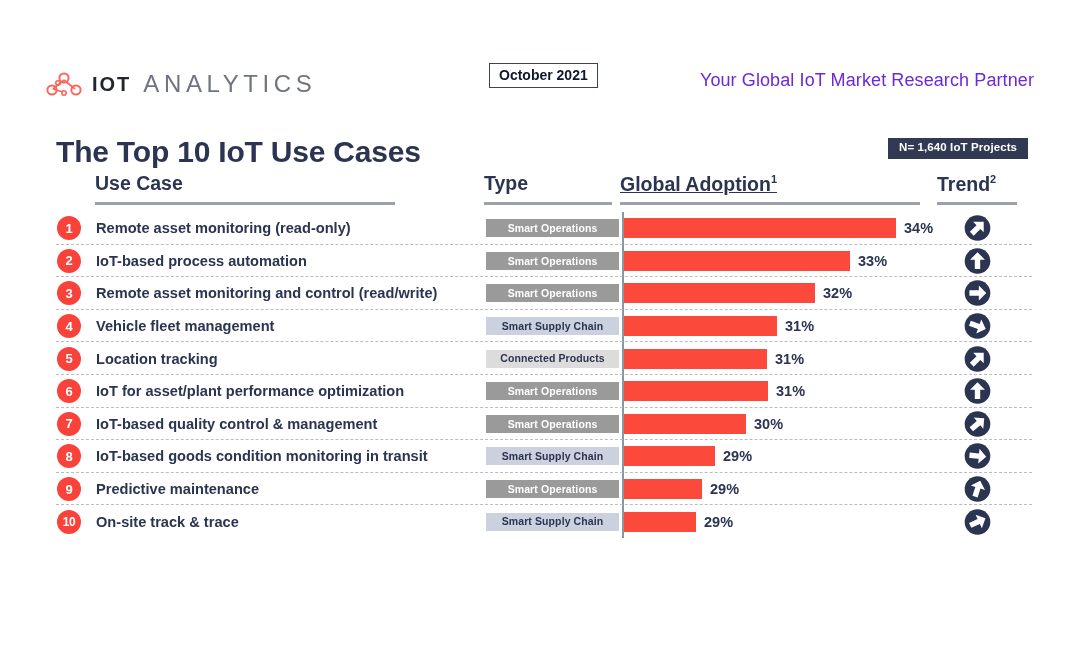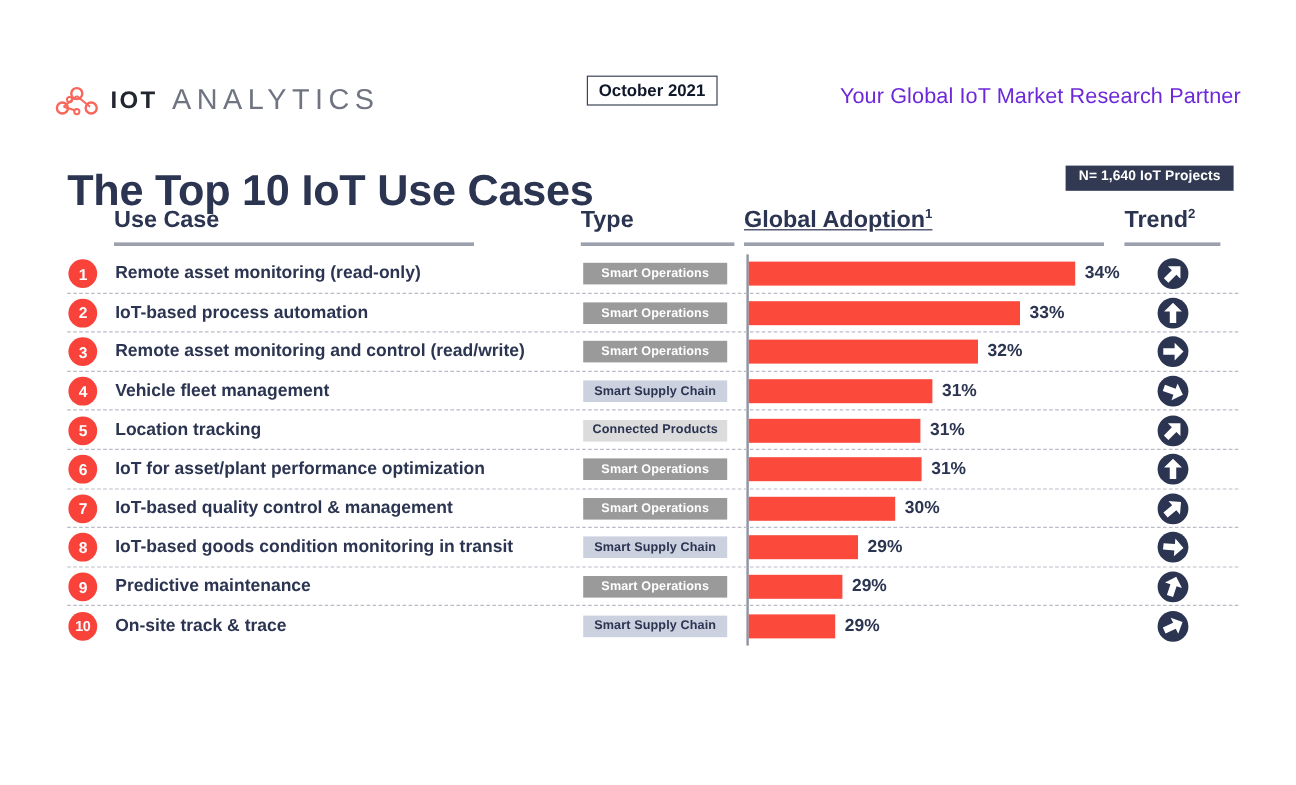--- a/index.html
+++ b/index.html
@@ -36,21 +36,21 @@
   }
 
   .tagline {
     position:absolute; right:46px; top:70px;
     font-size:18px; color:#6d28d9; letter-spacing:0.1px;
   }
 
   
   .title {
     position:absolute; left:56px; top:115px;
-    font-size:36px; font-weight:bold; color:#2b3450;
+    font-size:30px; font-weight:bold; color:#2b3450;
     letter-spacing:-0.2px; line-height:1.1;
   }
   .nbadge {
     position:absolute; left:888px; top:138px;
     background:#313a52; color:#ffffff;
     font-size:11.5px; font-weight:bold;
     padding:4px 11px 5px 11px; letter-spacing:0.1px;
     line-height:1;
   }
 
@@ -92,21 +92,21 @@
   .rank.wide { font-size:12px; }
 
   .ucase {
     position:absolute; left:96px; top:50%; transform:translateY(-50%);
     font-size:14.6px; font-weight:bold; color:#2b3450;
     white-space:nowrap; line-height:1;
   }
 
   .pill {
     position:absolute; top:50%; transform:translateY(-50%);
-    left:486px; width:120px; height:18px;
+    left:486px; width:133px; height:18px;
     display:flex; align-items:center; justify-content:center;
     font-size:10.5px; font-weight:bold; line-height:1;
     letter-spacing:0.1px; box-sizing:border-box;
   }
   .pill.ops  { background:#9a9a9a; color:#ffffff; }
   .pill.ssc  { background:#ccd1e0; color:#2b3450; }
   .pill.cp   { background:#dcdcdc; color:#2b3450; }
 
   .bar {
     position:absolute; left:624px; top:50%; transform:translateY(-50%);

